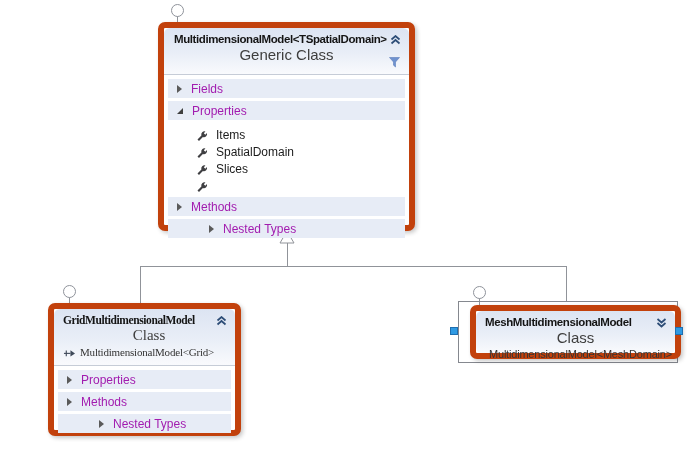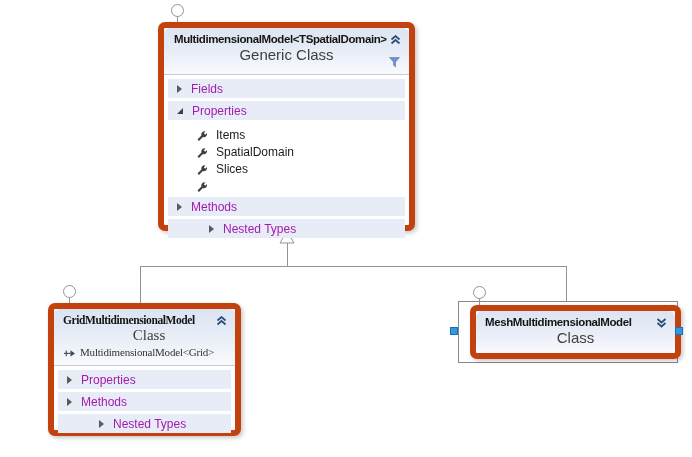--- a/index.html
+++ b/index.html
@@ -156,20 +156,28 @@
         <span class="lbl">Nested Types</span>
       </div>
     </div>
   </div>
 
   <div class="selection-rect" style="left:458px;top:301px;width:220px;height:62px;"></div>
   <div class="class-box" style="left:462px;top:305px;width:211px;height:54px;margin-left:8px;">
     <div class="header-area only" style="padding:5px 9px 0 9px;">
       <div class="box-title">MeshMultidimensionalModel</div>
       <div class="box-subtitle">Class</div>
+      <div class="base-row">
+        <svg class="icon-svg" width="13" height="12" viewBox="0 0 14 13">
+          <line x1="1" y1="8" x2="8" y2="8" stroke="#3f4a5a" stroke-width="1.2"></line>
+          <line x1="3.5" y1="5" x2="3.5" y2="11" stroke="#3f4a5a" stroke-width="1.2"></line>
+          <polygon points="8,4.5 8,11.5 13,8" fill="#3f4a5a"></polygon>
+        </svg>
+        <span class="txt">MultidimensionalModel&lt;MeshDomain&gt;</span>
+      </div>
       <svg class="corner-chevron icon-svg" viewBox="0 0 11 10">
         <polyline points="1.5,1 5.5,4.5 9.5,1" fill="none" stroke="#2d4d77" stroke-width="1.7"></polyline>
         <polyline points="1.5,5 5.5,8.5 9.5,5" fill="none" stroke="#2d4d77" stroke-width="1.7"></polyline>
       </svg>
     </div>
   </div>
   <div class="handle" style="left:450px;top:327px;"></div>
   <div class="handle" style="left:675px;top:327px;"></div>
 
 </div>

